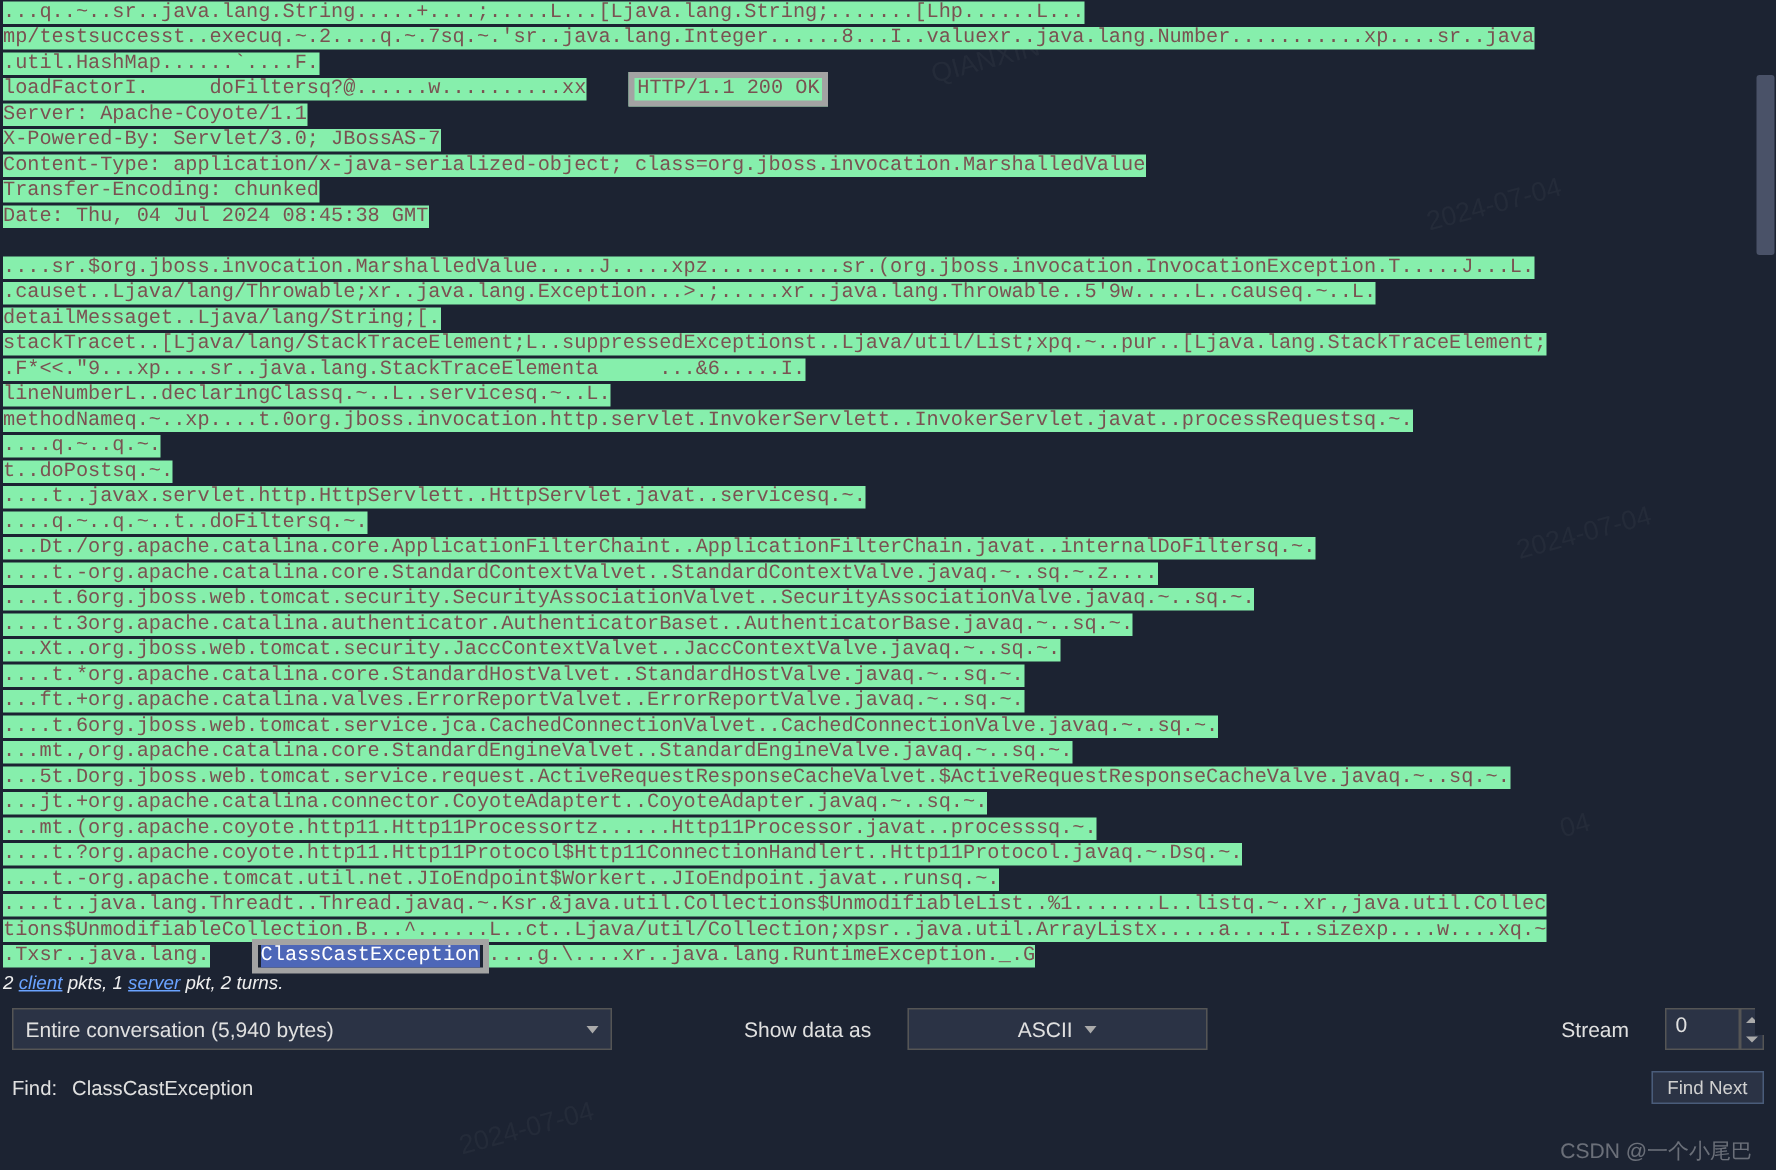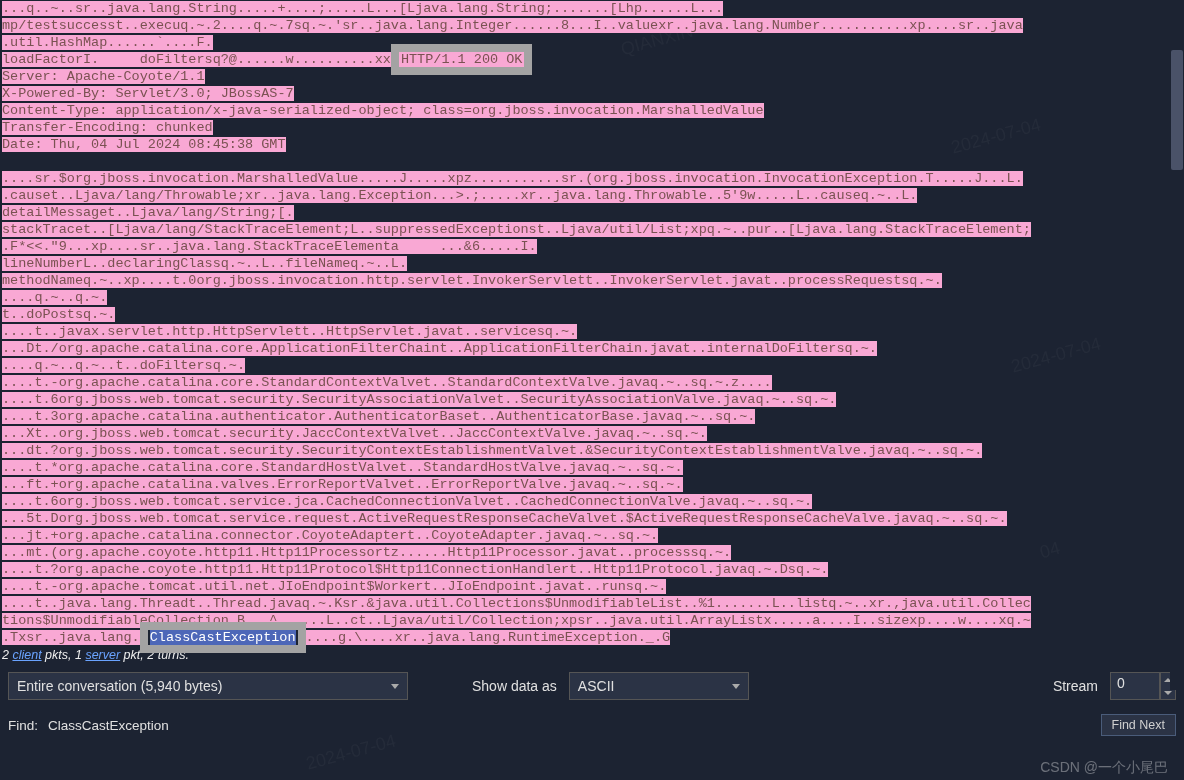--- a/index.html
+++ b/index.html
@@ -12,36 +12,36 @@
   color: #e8d8b7;
   overflow: hidden;
   position: relative;
 }
 .content {
   padding: 0 2px;
   position: relative;
   line-height: 17px;
 }
 .line { white-space: pre; }
-.hl { background: #f9a8d4; color: #7a5252; }
-.hl-red-box { border: 8px solid #a3a3a3; padding: 0px 2px; }
+.hl { background: #86efac; color: #7a5252; }
+.hl-red-box { border: 4px solid #a3a3a3; padding: 0px 2px; margin-left: 28px; }
 .hl-blue { background: #4d67b8; color: #fff; }
 .stats-bar {
   color: #eee;
   padding: 2px 2px;
   font-style: italic;
   font-size: 12.5px;
   font-family: "Segoe UI", Arial, sans-serif;
 }
 .stats-bar .ul { text-decoration: underline; color: #6aa3ff; font-style: italic; margin-top: 16px; }
 .controls {
   display: flex;
   align-items: center;
   padding: 8px 8px;
-  gap: 12px;
+  gap: 24px;
   color: #e0e0e0;
   font-size: 14px;
   font-family: "Segoe UI", Arial, sans-serif;
 }
 .dropdown {
   background: #2b3345;
   border: 1px solid #555;
   color: #e0e0e0;
   padding: 4px 8px;
   height: 28px;
@@ -51,21 +51,21 @@
   position: relative;
 }
 .dropdown .arrow {
   width: 0; height: 0;
   border-left: 4px solid transparent;
   border-right: 4px solid transparent;
   border-top: 5px solid #aaa;
   margin-left: 8px;
 }
 .dropdown.conv { width: 400px; }
-.dropdown.ascii { width: 180px; }
+.dropdown.ascii { width: 200px; justify-content: center; }
 .num-input {
   background: #2b3345;
   border: 1px solid #555;
   color: #e0e0e0;
   width: 50px;
   height: 28px;
   padding: 2px 6px;
 }
 .spinner {
   display: flex;
@@ -163,35 +163,35 @@
 <div class="line"><span class="hl">X-Powered-By: Servlet/3.0; JBossAS-7</span></div>
 <div class="line"><span class="hl">Content-Type: application/x-java-serialized-object; class=org.jboss.invocation.MarshalledValue</span></div>
 <div class="line"><span class="hl">Transfer-Encoding: chunked</span></div>
 <div class="line"><span class="hl">Date: Thu, 04 Jul 2024 08:45:38 GMT</span></div>
 <div class="line">&nbsp;</div>
 <div class="line"><span class="hl">....sr.$org.jboss.invocation.MarshalledValue.....J.....xpz...........sr.(org.jboss.invocation.InvocationException.T.....J...L.</span></div>
 <div class="line"><span class="hl">.causet..Ljava/lang/Throwable;xr..java.lang.Exception...&gt;.;.....xr..java.lang.Throwable..5'9w.....L..causeq.~..L.</span></div>
 <div class="line"><span class="hl">detailMessaget..Ljava/lang/String;[.</span></div>
 <div class="line"><span class="hl">stackTracet..[Ljava/lang/StackTraceElement;L..suppressedExceptionst..Ljava/util/List;xpq.~..pur..[Ljava.lang.StackTraceElement;</span></div>
 <div class="line"><span class="hl">.F*&lt;&lt;."9...xp....sr..java.lang.StackTraceElementa     ...&amp;6.....I.</span></div>
-<div class="line"><span class="hl">lineNumberL..declaringClassq.~..L..fileNameq.~..L.</span></div>
+<div class="line"><span class="hl">lineNumberL..declaringClassq.~..L..servicesq.~..L.</span></div>
 <div class="line"><span class="hl">methodNameq.~..xp....t.0org.jboss.invocation.http.servlet.InvokerServlett..InvokerServlet.javat..processRequestsq.~.</span></div>
 <div class="line"><span class="hl">....q.~..q.~.</span></div>
 <div class="line"><span class="hl">t..doPostsq.~.</span></div>
 <div class="line"><span class="hl">....t..javax.servlet.http.HttpServlett..HttpServlet.javat..servicesq.~.</span></div>
+<div class="line"><span class="hl">....q.~..q.~..t..doFiltersq.~.</span></div>
 <div class="line"><span class="hl">...Dt./org.apache.catalina.core.ApplicationFilterChaint..ApplicationFilterChain.javat..internalDoFiltersq.~.</span></div>
-<div class="line"><span class="hl">....q.~..q.~..t..doFiltersq.~.</span></div>
 <div class="line"><span class="hl">....t.-org.apache.catalina.core.StandardContextValvet..StandardContextValve.javaq.~..sq.~.z....</span></div>
 <div class="line"><span class="hl">....t.6org.jboss.web.tomcat.security.SecurityAssociationValvet..SecurityAssociationValve.javaq.~..sq.~.</span></div>
 <div class="line"><span class="hl">....t.3org.apache.catalina.authenticator.AuthenticatorBaset..AuthenticatorBase.javaq.~..sq.~.</span></div>
 <div class="line"><span class="hl">...Xt..org.jboss.web.tomcat.security.JaccContextValvet..JaccContextValve.javaq.~..sq.~.</span></div>
-<div class="line"><span class="hl">...dt.?org.jboss.web.tomcat.security.SecurityContextEstablishmentValvet.&amp;SecurityContextEstablishmentValve.javaq.~..sq.~.</span></div>
 <div class="line"><span class="hl">....t.*org.apache.catalina.core.StandardHostValvet..StandardHostValve.javaq.~..sq.~.</span></div>
 <div class="line"><span class="hl">...ft.+org.apache.catalina.valves.ErrorReportValvet..ErrorReportValve.javaq.~..sq.~.</span></div>
 <div class="line"><span class="hl">....t.6org.jboss.web.tomcat.service.jca.CachedConnectionValvet..CachedConnectionValve.javaq.~..sq.~.</span></div>
+<div class="line"><span class="hl">...mt.,org.apache.catalina.core.StandardEngineValvet..StandardEngineValve.javaq.~..sq.~.</span></div>
 <div class="line"><span class="hl">...5t.Dorg.jboss.web.tomcat.service.request.ActiveRequestResponseCacheValvet.$ActiveRequestResponseCacheValve.javaq.~..sq.~.</span></div>
 <div class="line"><span class="hl">...jt.+org.apache.catalina.connector.CoyoteAdaptert..CoyoteAdapter.javaq.~..sq.~.</span></div>
 <div class="line"><span class="hl">...mt.(org.apache.coyote.http11.Http11Processortz......Http11Processor.javat..processsq.~.</span></div>
 <div class="line"><span class="hl">....t.?org.apache.coyote.http11.Http11Protocol$Http11ConnectionHandlert..Http11Protocol.javaq.~.Dsq.~.</span></div>
 <div class="line"><span class="hl">....t.-org.apache.tomcat.util.net.JIoEndpoint$Workert..JIoEndpoint.javat..runsq.~.</span></div>
 <div class="line"><span class="hl">....t..java.lang.Threadt..Thread.javaq.~.Ksr.&amp;java.util.Collections$UnmodifiableList..%1.......L..listq.~..xr.,java.util.Collec</span></div>
 <div class="line"><span class="hl">tions$UnmodifiableCollection.B...^......L..ct..Ljava/util/Collection;xpsr..java.util.ArrayListx.....a....I..sizexp....w....xq.~</span></div>
 <div class="line"><span class="hl">.Txsr..java.lang.</span><span class="hl-red-box"><span class="hl-blue">ClassCastException</span></span><span class="hl">....g.\....xr..java.lang.RuntimeException._.G</span></div>
 </div>
 

